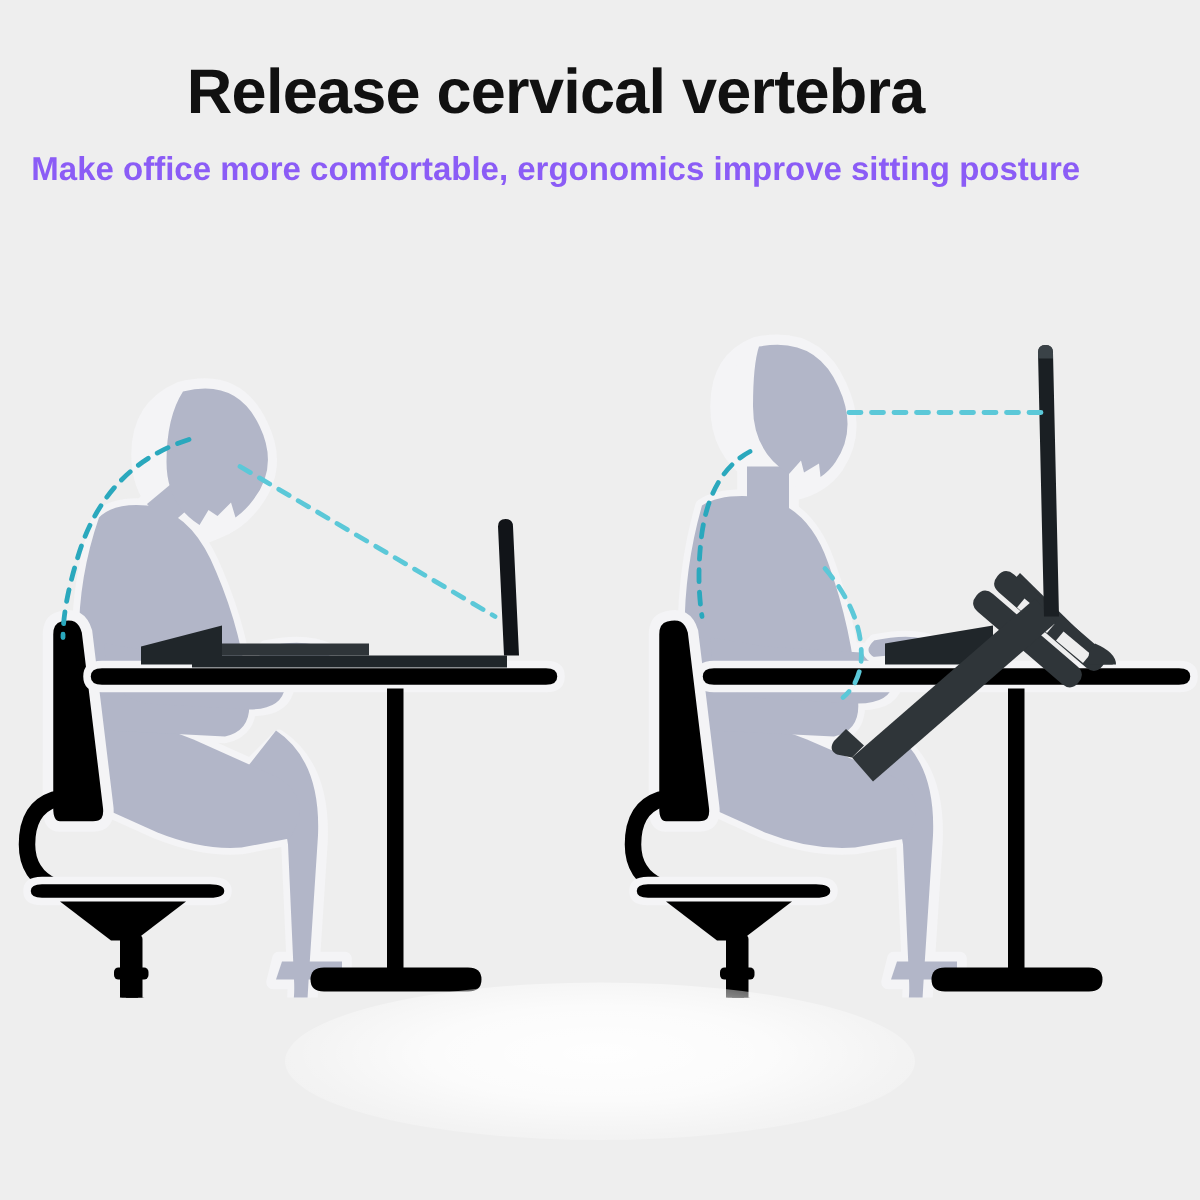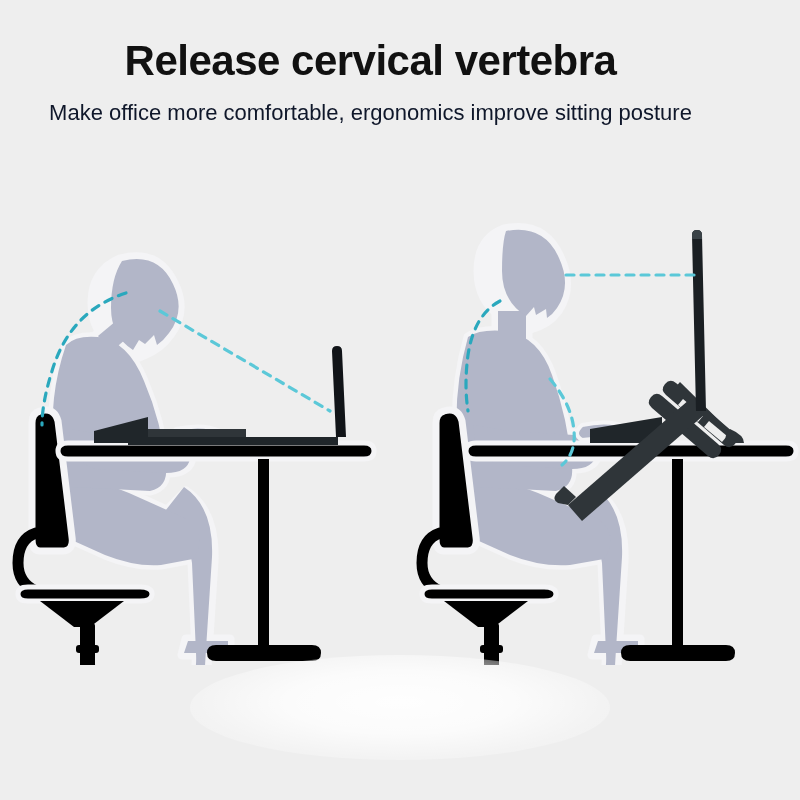--- a/index.html
+++ b/index.html
@@ -36,24 +36,24 @@
     font-weight: bold;
     font-size: 42px;
     line-height: 50px;
     color: #111111;
     letter-spacing: -0.5px;
     margin: 0;
     white-space: nowrap;
   }
   .subhead {
     font-family: "Liberation Sans", sans-serif;
-    font-weight: normal;
+    font-weight: bold;
     font-size: 22px;
     line-height: 30px;
-    color: #0f172a;
+    color: #8b5cf6;
     margin: 12px 0 0 0;
     white-space: nowrap;
   }
   .scenes {
     position: absolute;
     top: 215px;
     left: 0;
     width: 800px;
     height: 450px;
   }

